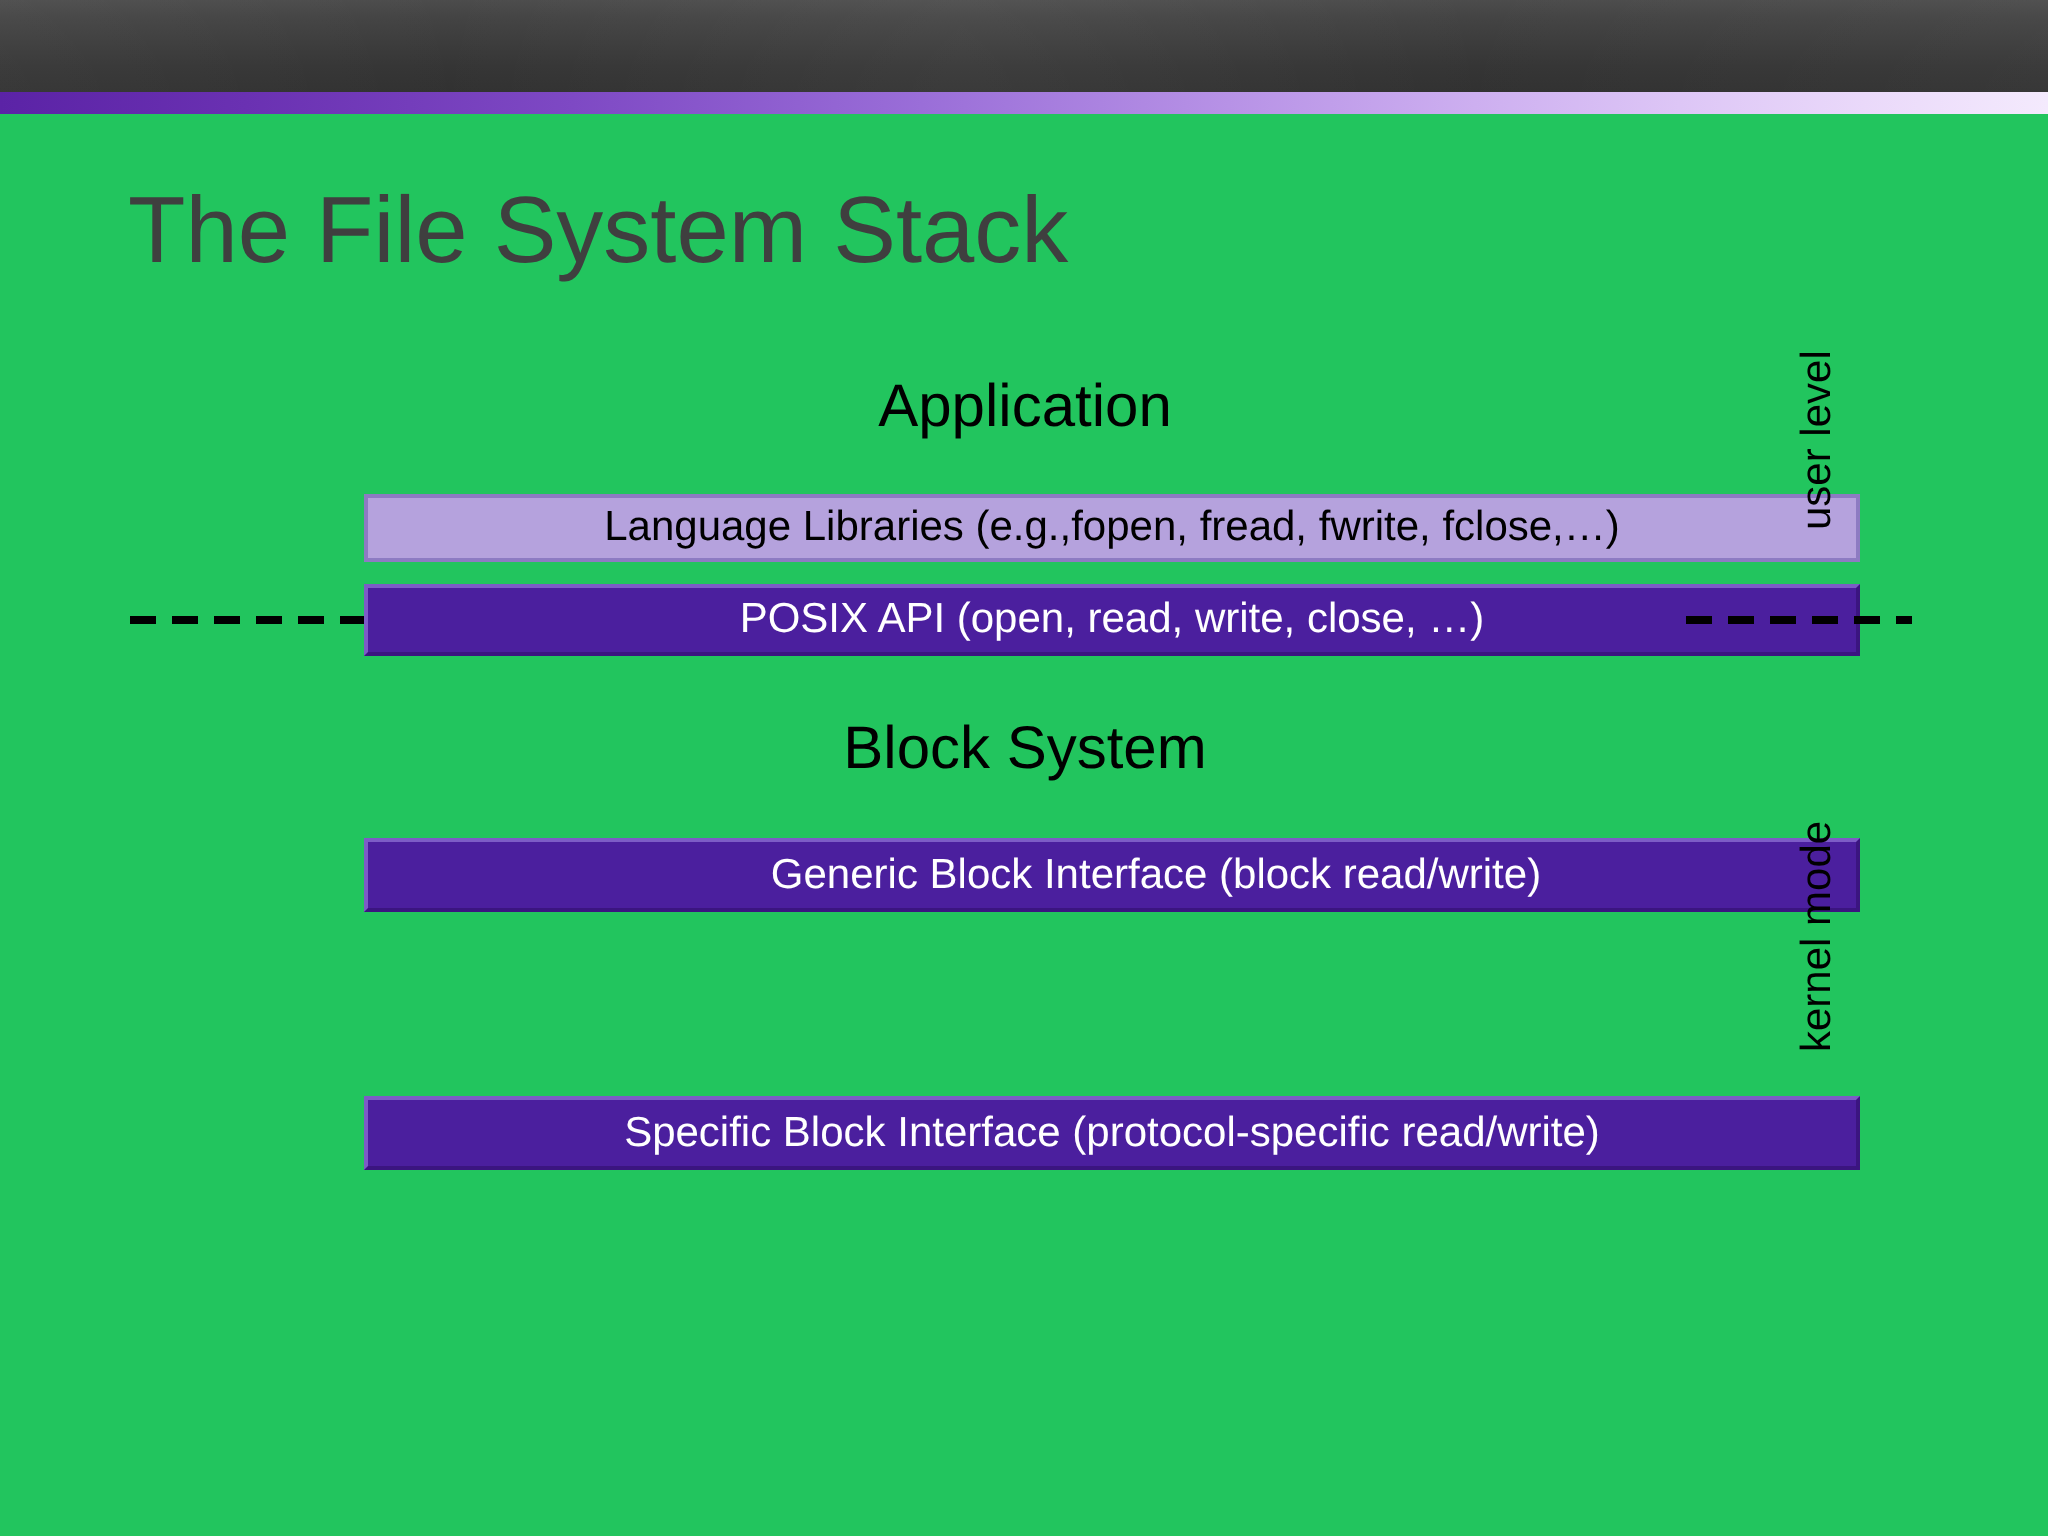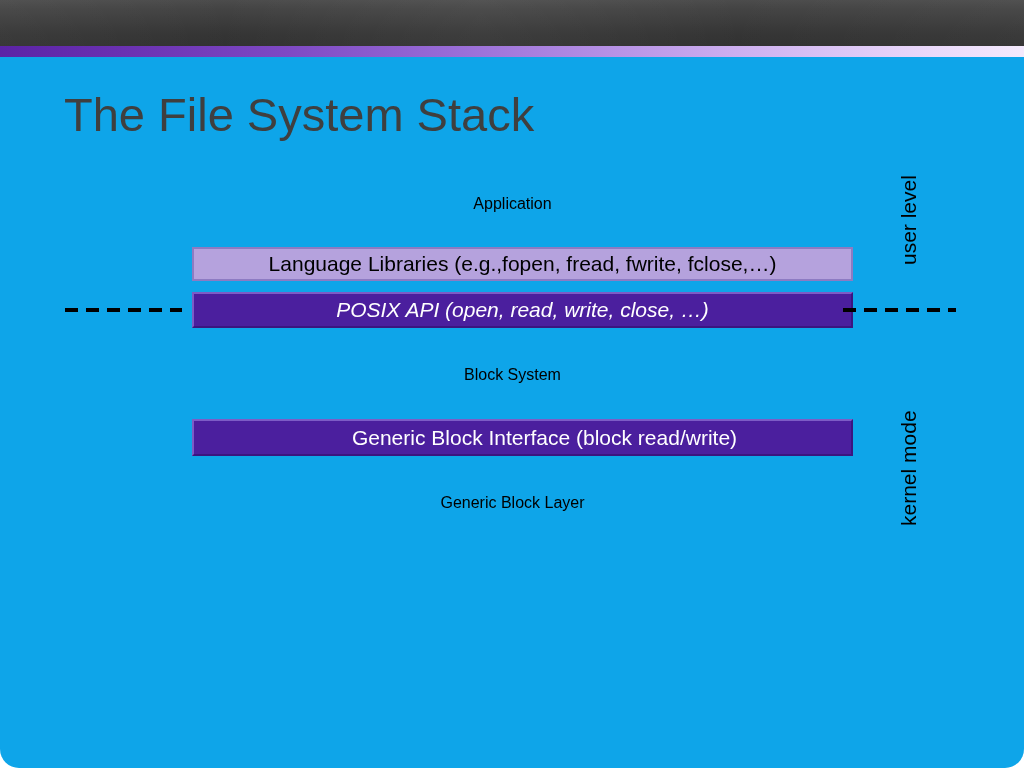--- a/index.html
+++ b/index.html
@@ -15,22 +15,21 @@
     overflow: hidden;
     position: relative;
   }
 
   #slide {
     position: absolute;
     left: 0;
     top: 0;
     width: 1024px;
     height: 768px;
-    background: #0ea5e9;
-    border-radius: 19px;
+    background: #22c55e;
   }
 
   
   .topbar-dark {
     position: absolute;
     left: 0;
     top: 0;
     width: 1024px;
     height: 46px;
     background: linear-gradient(to bottom,
@@ -85,31 +84,31 @@
     letter-spacing: 0px;
     white-space: nowrap;
   }
 
   
   .layer-label {
     position: absolute;
     left: 182px;
     width: 661px;
     text-align: center;
-    font-size: 16px;
+    font-size: 30px;
     line-height: 26px;
     color: #000000;
     white-space: nowrap;
   }
 
   
   .iface-box {
     position: absolute;
-    left: 192px;
-    width: 661px;
+    left: 182px;
+    width: 748px;
     box-sizing: border-box;
     text-align: center;
     font-size: 21px;
     white-space: nowrap;
     display: flex;
     align-items: center;
     justify-content: center;
   }
   .iface-box.light {
     background: #b5a2dd;
@@ -156,33 +155,35 @@
   <div class="topbar-purple"></div>
 
   <div class="slide-title">The File System Stack</div>
 
   <div class="layer-label" style="top:191px;">Application</div>
 
   <div class="iface-box light" style="top:247px; height:34px;">
     <span>Language Libraries (e.g.,fopen, fread, fwrite, fclose,…)</span>
   </div>
 
-  <div class="iface-box dark" style="top:292px; height:36px;font-style:italic;">
+  <div class="iface-box dark" style="top:292px; height:36px;">
     <span>POSIX API (open, read, write, close, …)</span>
   </div>
 
   <div class="dash-seg" style="left:65px; top:308px; width:117px;"></div>
   <div class="dash-seg" style="left:843px; top:308px; width:113px;"></div>
 
   <div class="layer-label" style="top:362px;">Block System</div>
 
   <div class="iface-box dark" style="top:419px; height:37px;padding-left:44px;">
     <span>Generic Block Interface (block read/write)</span>
   </div>
 
-  <div class="layer-label" style="top:490px;">Generic Block Layer</div>
 
+  <div class="iface-box dark" style="top:548px; height:37px;">
+    <span>Specific Block Interface (protocol-specific read/write)</span>
+  </div>
 
 
   <div class="side-label" style="left:898px; top:265px;">user level</div>
   <div class="side-label" style="left:898px; top:526px;">kernel mode</div>
 
 </div>
 
 </body></html>

